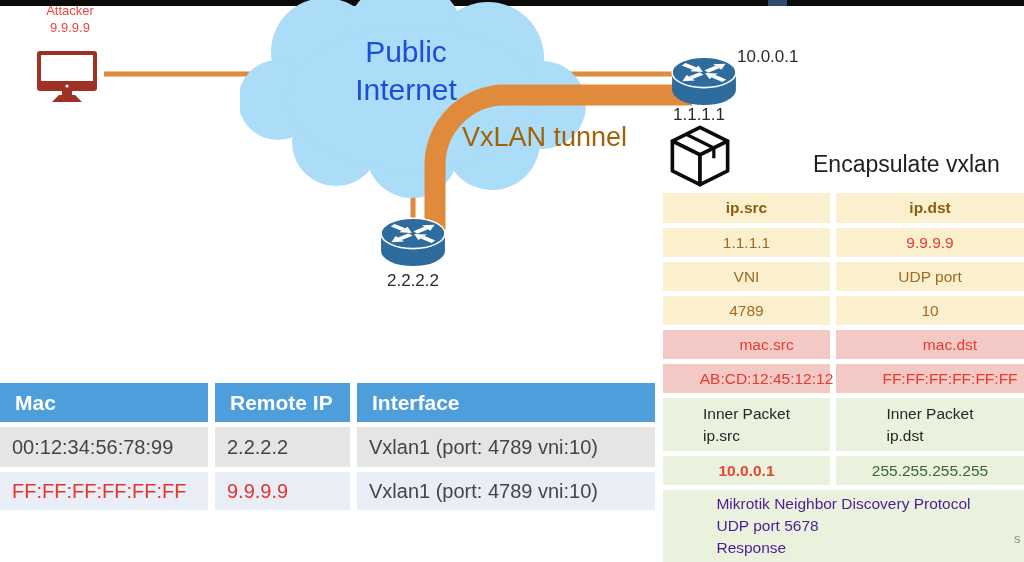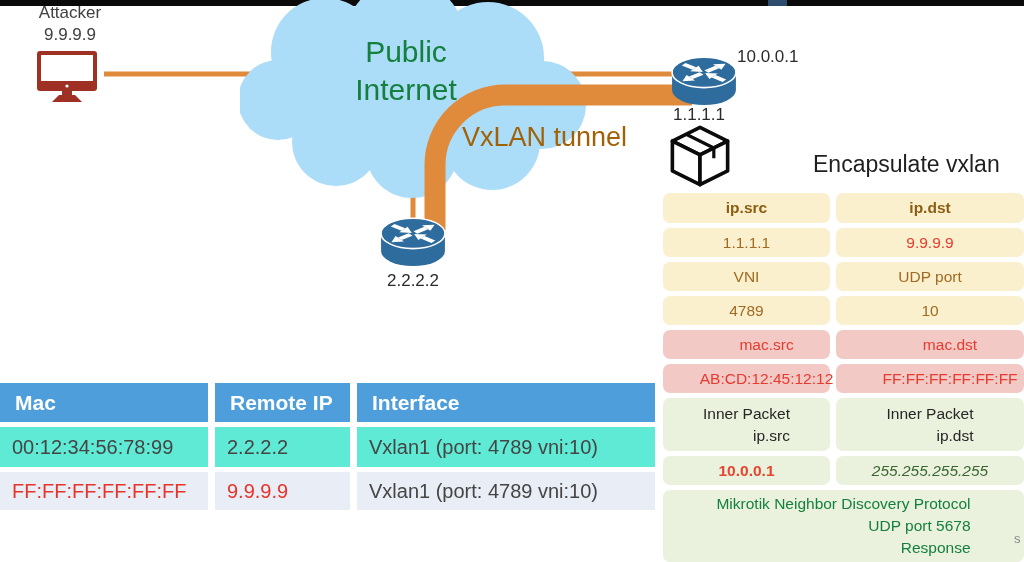--- a/index.html
+++ b/index.html
@@ -5,56 +5,56 @@
   html,body{margin:0;padding:0;background:#fff;}
   .stage{
     position:relative;width:1024px;height:562px;overflow:hidden;background:#fff;
     font-family:"Liberation Sans",sans-serif;
   }
   .abs{position:absolute;}
   
   .top-bar{left:0;top:0;width:1024px;height:6px;background:#0a0a0a;}
   .top-bar-seg{left:768px;top:0;width:19px;height:6px;background:#2e4d6e;}
   
-  .node-label{color:#404040;font-size:17px;line-height:1.32;text-align:center;white-space:pre-line;}
-  .cloud-label{left:328px;top:33px;width:156px;text-align:center;color:#15803d;font-size:30px;line-height:1.28;white-space:pre-line;}
+  .node-label{color:#ef4444;font-size:13px;line-height:1.32;text-align:center;white-space:pre-line;}
+  .cloud-label{left:328px;top:33px;width:156px;text-align:center;color:#1d4ed8;font-size:30px;line-height:1.28;white-space:pre-line;}
   .tunnel-label{left:462px;top:122px;font-size:27px;color:#a16207;}
   .encap-title{left:813px;top:151px;font-size:23px;color:#1f1f1f;}
   .ip-label{font-size:17px;color:#2b2b2b;}
   
   .packet-table{
     left:663px;top:193px;width:361px;height:369px;
     display:grid;grid-template-columns:167px 1fr;
     grid-template-rows:30px 29px 29px 29px 29px 29px 53px 29px 1fr;
     gap:5px 6px;
   }
-  .pt-cell{display:flex;align-items:center;justify-content:center;text-align:right;
-    font-size:15.5px;white-space:pre-line;line-height:1.4;border-radius:7px;}
+  .pt-cell{display:flex;align-items:center;justify-content:center;text-align:left;
+    font-size:15.5px;white-space:pre-line;line-height:1.4;}
   .bg-yellow{background:#faf0cd;}
   .bg-pink{background:#f3c9c6;padding-left:40px;}
   .bg-green{background:#eaf1dc;}
   .t-brown{color:#a06a24;}
   .t-brown-b{color:#8c5e14;font-weight:bold;}
   .t-red{color:#e63b2e;}
   .t-dark{color:#262626;}
   .t-redorange{color:#e6452e;font-weight:bold;}
-  .t-dkgreen{color:#3a6632;font-style:italic;}
-  .t-gray{color:#15803d;}
+  .t-dkgreen{color:#3a6632;}
+  .t-gray{color:#4c1d95;}
   .span2{grid-column:1 / -1;}
   
   .fdb-table{
     left:0;top:383px;width:655px;
     display:grid;grid-template-columns:208px 135px 298px;
     grid-template-rows:39px 40px 38px;gap:5px 7px;
   }
   .fdb-h{background:#4d9edb;color:#ffffff;font-weight:bold;font-size:21px;
     display:flex;align-items:center;padding-left:15px;box-sizing:border-box;}
   .fdb-c{font-size:20px;color:#454545;display:flex;align-items:center;
     padding-left:12px;box-sizing:border-box;}
-  .fdb-r1{background:#5eead4;}
+  .fdb-r1{background:#e5e5e5;}
   .fdb-r2{background:#e9edf6;}
   .fdb-red{color:#e8332a;}
   .corner-mark{left:1014px;top:531px;font-size:13px;color:#8a8a8a;}
   svg{display:block;}
 </style>
 </head>
 <body>
 
 <div class="stage">
 

